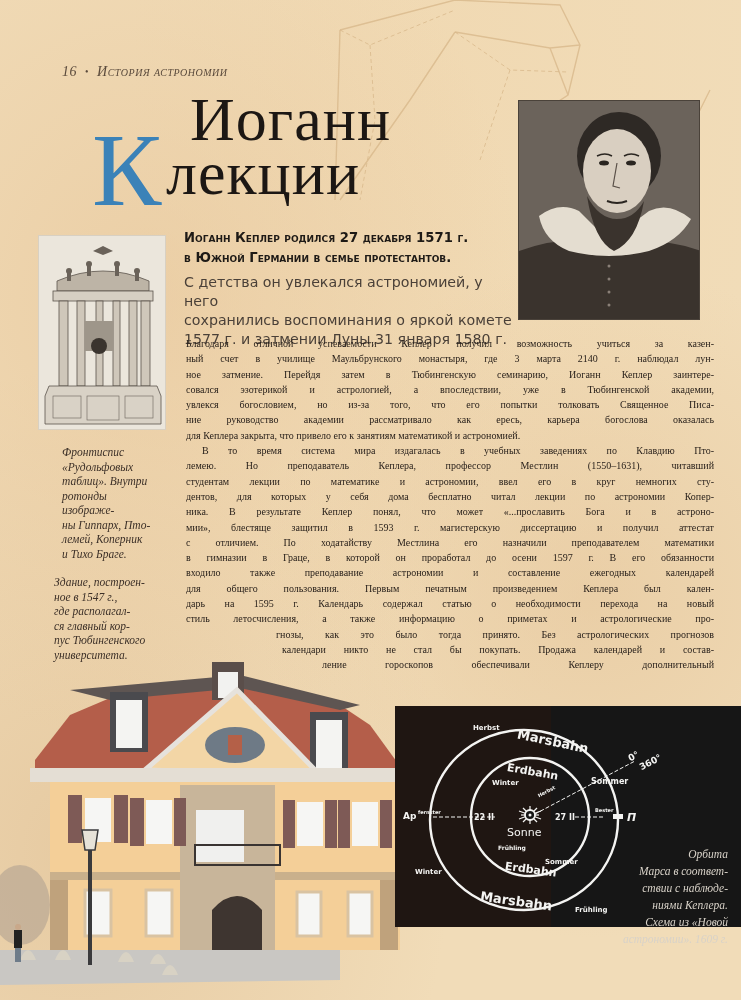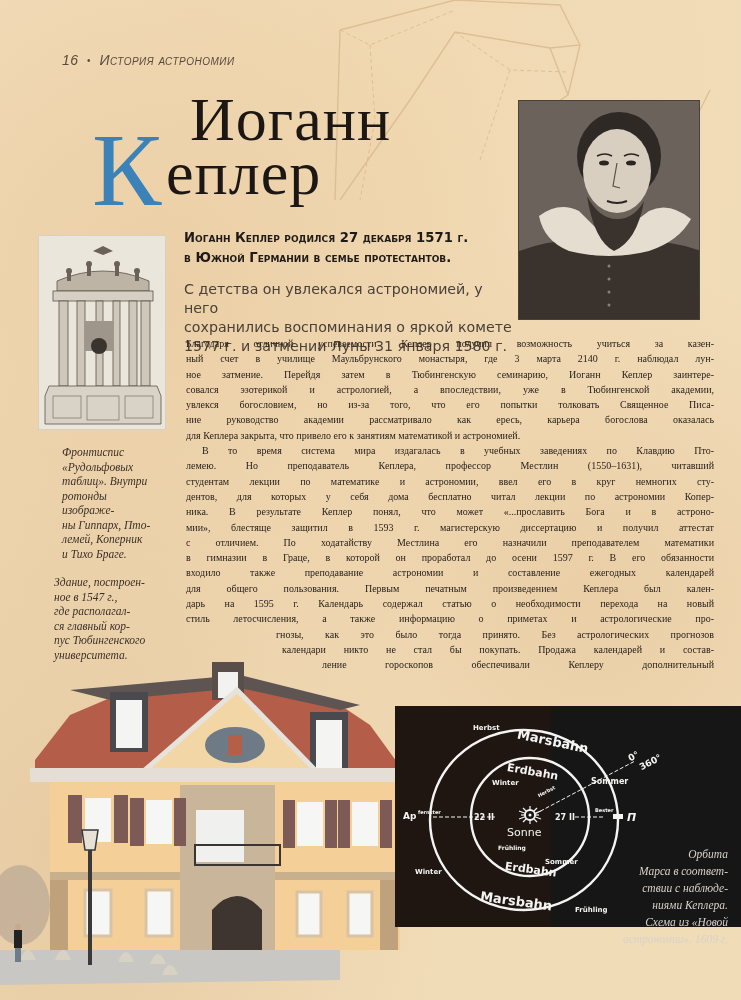--- a/index.html
+++ b/index.html
@@ -10,22 +10,22 @@
     background:
       radial-gradient(ellipse at 20% 30%, rgba(230,195,150,0.55) 0%, rgba(230,195,150,0) 45%),
       radial-gradient(ellipse at 80% 60%, rgba(225,190,145,0.45) 0%, rgba(225,190,145,0) 40%),
       radial-gradient(ellipse at 60% 10%, rgba(240,215,175,0.6) 0%, rgba(240,215,175,0) 50%),
       radial-gradient(ellipse at 10% 85%, rgba(220,185,140,0.5) 0%, rgba(220,185,140,0) 40%),
       #f1dcb8;
   }
   .bg-deco { position: absolute; left: 330px; top: 0; width: 411px; height: 340px; pointer-events: none; }
 
   .running-head {
-    position: absolute; left: 62px; top: 52px;
-    font-family: Liberation Sans, sans-serif; font-style: italic;
+    position: absolute; left: 62px; top: 64px;
+    font-family: Liberation Serif, serif; font-style: italic;
     font-size: 14px; color: #5a4a3c; letter-spacing: 0.5px;
   }
   .running-head .num { font-size: 14px; }
   .running-head .bullet { font-style: normal; margin: 0 4px; font-size: 10px; vertical-align: 1px; }
   .running-head .title { font-variant: small-caps; }
 
   .title-first {
     position: absolute; left: 190px; top: 88px;
     font-family: "Liberation Serif", serif; font-size: 62px; line-height: 62px;
     color: #1c1714; letter-spacing: 1px;
@@ -57,21 +57,21 @@
 
   .lede {
     position: absolute; left: 184px; top: 228px; width: 330px;
     font-family: "DejaVu Sans", sans-serif;
   }
   .lede-bold {
     font-weight: bold; font-size: 13.2px; line-height: 20px; color: #1e1a16;
     font-variant: small-caps;
   }
   .lede-plain {
-    font-size: 14.2px; line-height: 19px; color: #4a4038; margin-top: 12px;
+    font-size: 14.2px; line-height: 19px; color: #4a4038; margin-top: 5px;
   }
 
   .body-text {
     position: absolute; left: 186px; top: 336px; width: 528px;
     font-family: "Liberation Serif", serif; font-size: 10px; line-height: 15.3px;
     color: #2a221c; text-align: justify;
   }
   .body-text .line { display: block; text-align: justify; text-align-last: justify; white-space: nowrap; }
   .body-text .last { text-align-last: left; }
 
@@ -118,21 +118,21 @@
 </svg>
 
 <div class="running-head">
   <span class="num">16</span>
   <span class="bullet">•</span>
   <span class="title">История астрономии</span>
 </div>
 
 <div class="title-first">Иоганн</div>
 <div class="title-cap">К</div>
-<div class="title-rest">еплер</div>
+<div class="title-rest">лекции</div>
 
 <div class="portrait">
   <svg width="182" height="220" viewBox="0 0 182 220">
     <rect width="182" height="220" fill="#6b635b"></rect>
 
     <path d="M0,150 Q40,135 90,140 Q140,135 182,150 L182,220 L0,220 Z" fill="#3a332d"></path>
 
     <path d="M20,115 Q40,100 60,110 L90,140 L130,110 Q150,100 172,118 Q160,140 130,150 Q90,160 50,150 Q25,140 20,115 Z" fill="#e4ddd0"></path>
 
     <ellipse cx="100" cy="55" rx="42" ry="44" fill="#2e2925"></ellipse>

